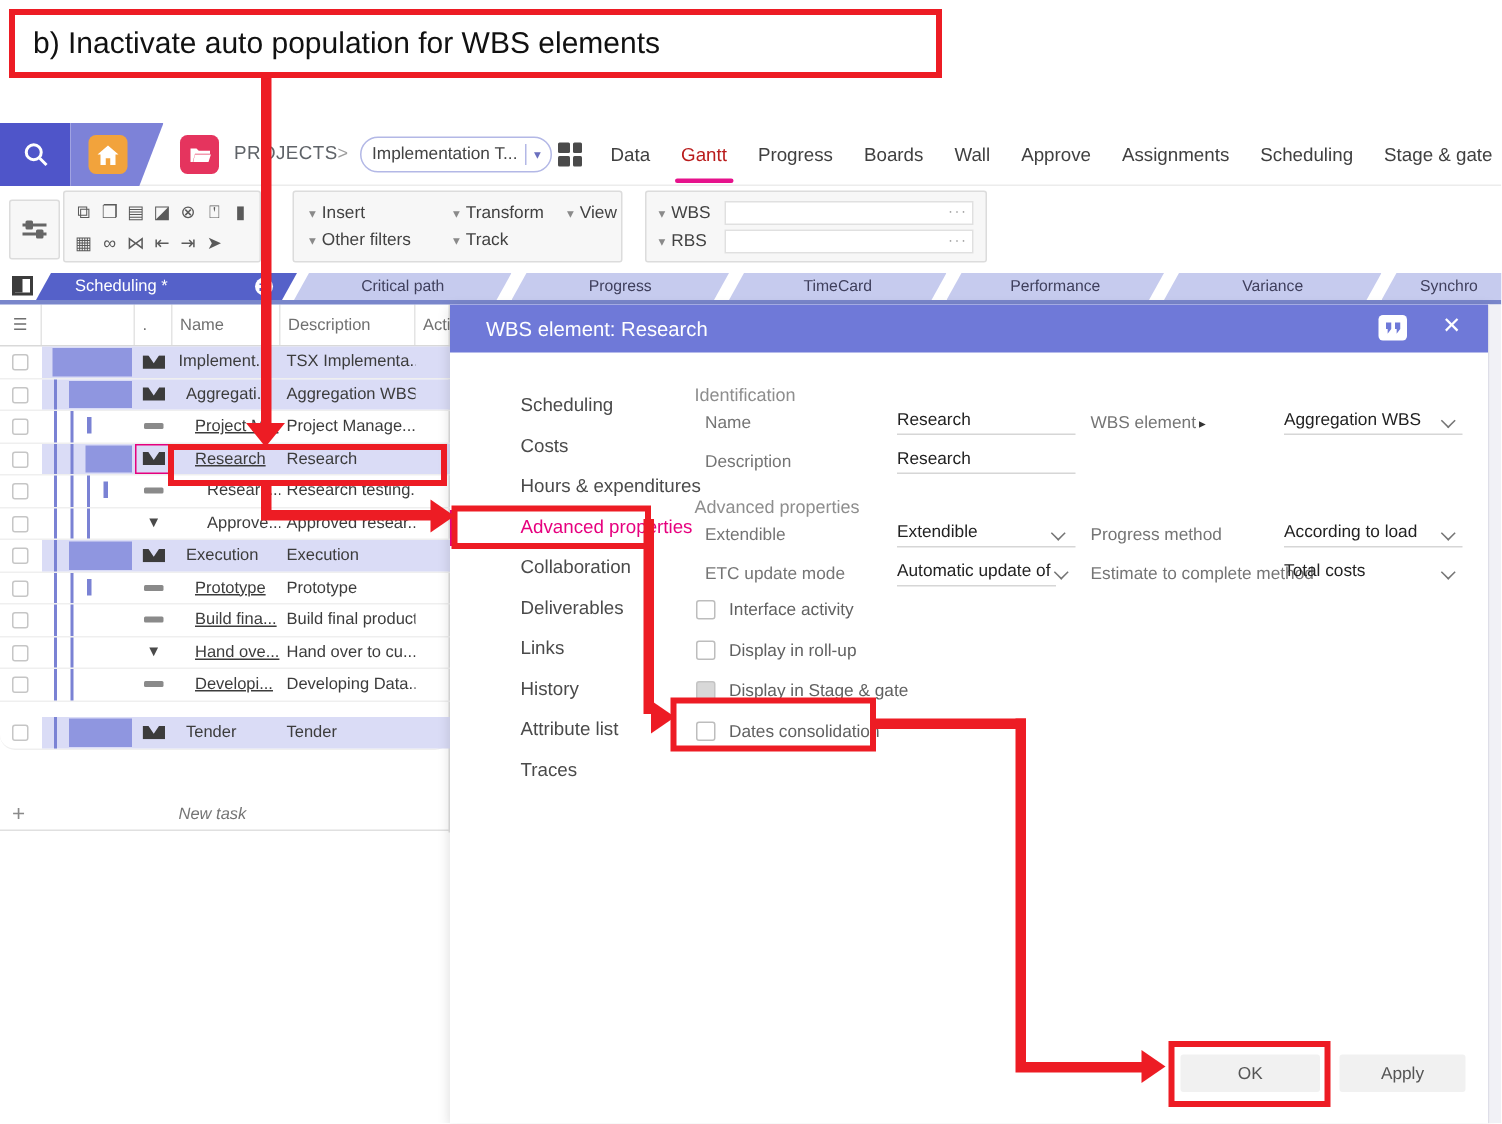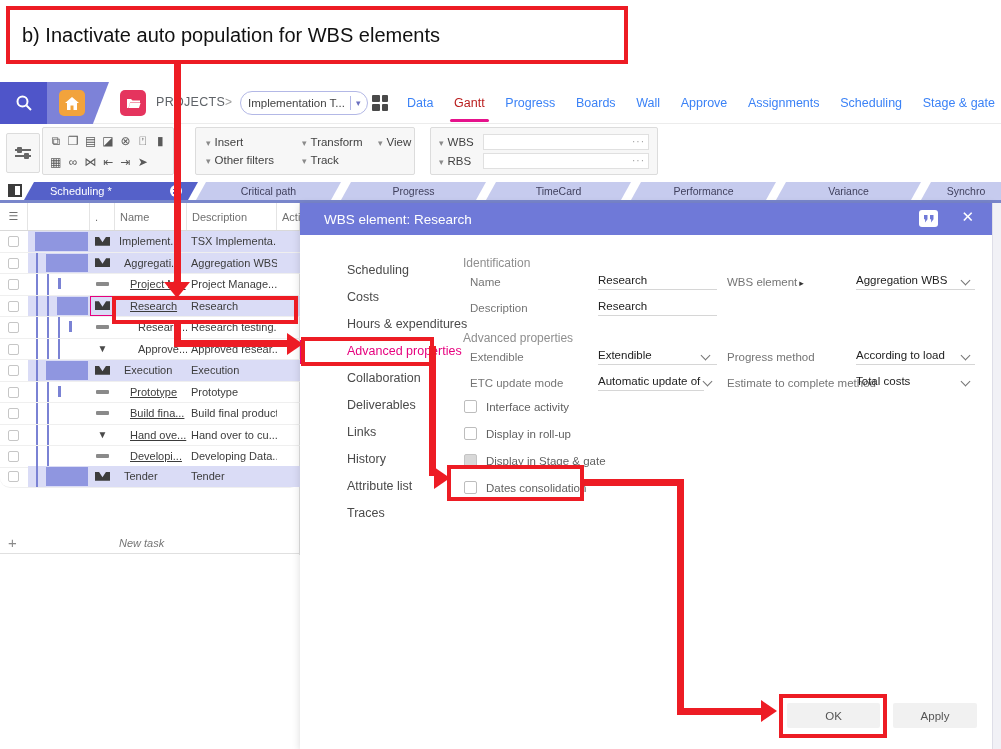--- a/index.html
+++ b/index.html
@@ -14,21 +14,21 @@
   .home-chip{width:26px;height:26px;margin-left:12px;background:#f2a33c;border-radius:5px;display:flex;align-items:center;justify-content:center;}
   .folder-chip{position:absolute;left:120px;top:8px;width:26px;height:26px;background:#e5345e;border-radius:5px;display:flex;align-items:center;justify-content:center;}
   .crumb{position:absolute;left:156px;top:13px;font-size:12.5px;color:#5f6368;letter-spacing:.3px;}
   .crumb-sep{position:absolute;left:225px;top:13px;font-size:12px;color:#9e9e9e;}
   .proj-pill{position:absolute;left:240px;top:9px;height:24px;min-width:118px;border:1.5px solid #b3b8e6;border-radius:13px;
              display:flex;align-items:center;padding:0 7px;font-size:11.5px;color:#444;background:#fff;}
   .proj-pill .div{width:1px;height:14px;background:#b3b8e6;margin:0 5px;}
   .apps-grid{position:absolute;left:372px;top:13px;width:17px;height:16px;display:grid;grid-template-columns:8px 6px;grid-template-rows:7px 7px;gap:2px;}
   .apps-grid i{background:#4a4a4a;border-radius:1px;}
   .nav-tabs{position:absolute;left:405px;top:0;width:592px;height:42px;display:flex;align-items:center;justify-content:space-between;}
-  .nav-tab{font-size:12.5px;color:#3b82f6;position:relative;padding:0 2px;cursor:default;}
+  .nav-tab{font-size:12.5px;color:#404040;position:relative;padding:0 2px;cursor:default;}
   .nav-tab.active{color:#b91c1c;}
   .nav-tab.active::after{content:"";position:absolute;left:-2px;right:-2px;bottom:-12px;height:3px;background:#e6128c;border-radius:2px;}
 
   
   .toolbar{position:absolute;left:0;top:124px;width:1001px;height:58px;background:#fff;z-index:2;}
   .tbox{position:absolute;background:#f7f7f7;border:1px solid #dcdcdc;border-radius:2px;}
   .tb1{left:6px;top:9px;width:34px;height:40px;display:flex;align-items:center;justify-content:center;}
   .sliders{width:16px;height:14px;position:relative;}
   .sliders i{position:absolute;left:0;width:16px;height:2px;background:#666;}
   .sliders i b{position:absolute;top:-2px;width:5px;height:6px;background:#666;border-radius:1px;display:block;}
@@ -97,21 +97,21 @@
   .chklabel{position:absolute;font-size:11.5px;color:#616161;white-space:nowrap;}
   .dbtn{position:absolute;height:25px;background:#f1f1f1;display:flex;align-items:center;justify-content:center;font-size:11.5px;color:#555;border-radius:2px;}
   .drill{font-size:9px;color:#333;margin-left:2px;}
 
   .right-strip{position:absolute;left:993px;top:203px;width:8px;height:546px;background:#f1f1f6;z-index:11;}
 
   
   .ann{position:absolute;z-index:50;}
   .ann-box{border:4px solid var(--ann,#ed1c24);background:transparent;}
   .ann-line{background:var(--ann,#ed1c24);}
-  .ann-title-box{left:6px;top:6px;width:622px;height:58px;background:#fff;display:flex;align-items:center;z-index:60;}
+  .ann-title-box{left:6px;top:6px;width:622px;height:46px;background:#fff;display:flex;align-items:center;z-index:60;}
   .ann-title{font-size:20px;color:#111;margin-left:12px;}
   .arr-down{width:0;height:0;border-left:13px solid transparent;border-right:13px solid transparent;border-top:16px solid var(--ann,#ed1c24);}
   .arr-right{width:0;height:0;border-top:11px solid transparent;border-bottom:11px solid transparent;border-left:16px solid var(--ann,#ed1c24);}
 </style>
 </head>
 <body>
 
 <div class="stage">
 
   <div class="navbar">
@@ -385,21 +385,21 @@
       <span class="hier">
           <i class="vl" style="left:8px;"></i>
           <i class="vl" style="left:19px;"></i>
         </span>
       <span class="icell">
           <span class="taskico"></span>
         </span>
       <span class="nm lv3">Developi...</span>
         <span class="ds">Developing Data...</span>
     </div>
-    <div class="grow" style="top:263px;border-radius:10px;">
+    <div class="grow" style="top:275px;border-radius:10px;">
       <span class="rshade"></span>
         <span class="cb"></span>
       <span class="hier">
           <i class="vl" style="left:8px;"></i>
           <i class="blk" style="left:18px;"></i>
         </span>
       <span class="icell">
           <span class="sumico"></span>
         </span>
       <span class="nm lv2">Tender</span>

